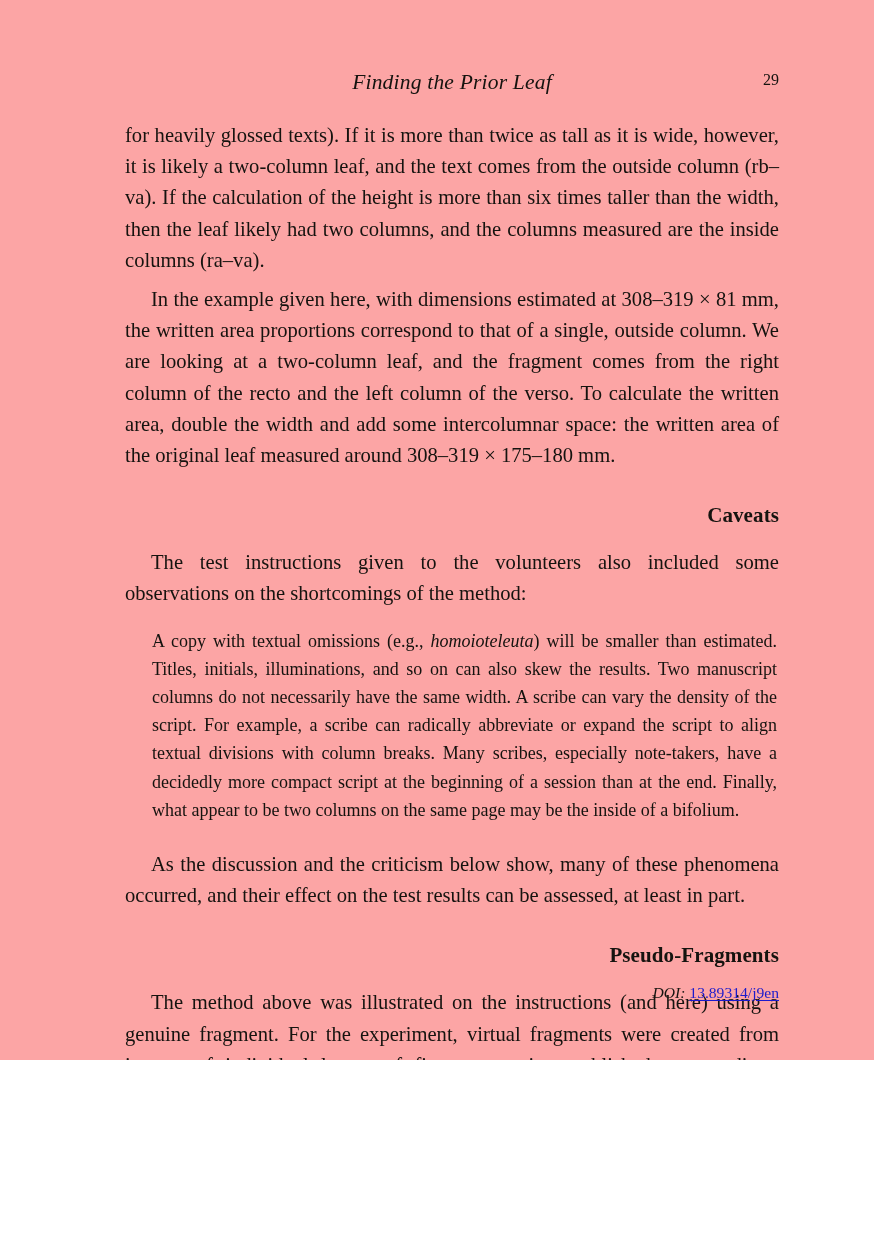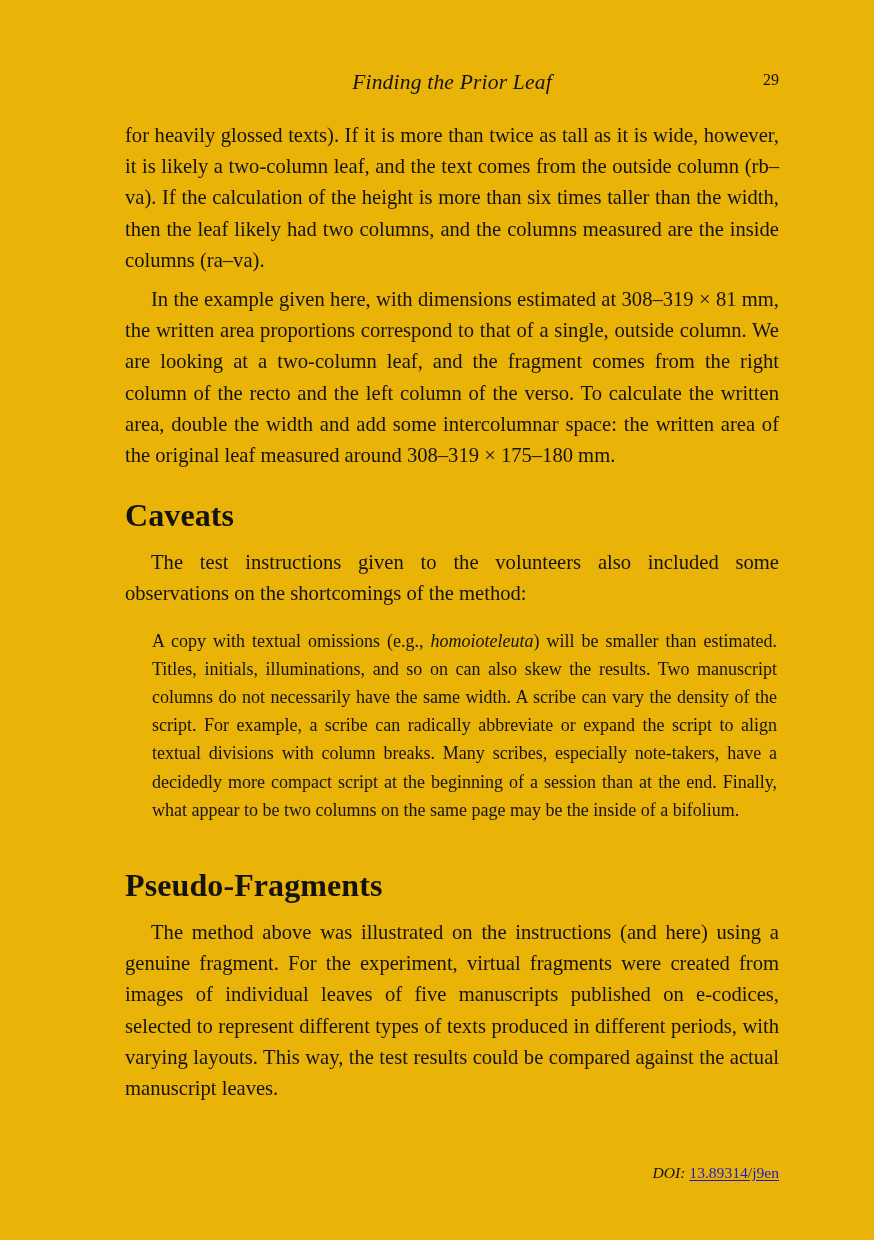--- a/index.html
+++ b/index.html
@@ -13,22 +13,22 @@
     position: relative;
     font-family: "Liberation Serif", "DejaVu Serif", serif;
     color: #15130f;
     -webkit-font-smoothing: antialiased;
   }
 
   .page {
     position: absolute;
     left: 0; top: 0;
     width: 874px;
-    height: 1240px;
-    background: #eab308;
+    height: 1060px;
+    background: #fca5a5;
     overflow: hidden;
   }
 
   
   .running-head {
     position: absolute;
     left: 125px;
     top: 70px;
     width: 654px;
     height: 30px;
@@ -69,25 +69,26 @@
     hyphens: none;
     color: #15130f;
   }
   p.body.indent {
     text-indent: 26px;
     margin-top: 8px;
   }
 
   h2.section-heading {
     margin: 0;
-    font-size: 32px;
+    font-size: 21px;
     line-height: 30px;
     font-weight: bold;
     letter-spacing: 0.1px;
     color: #15130f;
+    text-align: right;
   }
 
   .gap-before-heading { height: 29px; }
   .gap-after-heading  { height: 9px; }
   .gap-quote-above    { height: 17px; }
   .gap-quote-below    { height: 17px; }
 
   blockquote.extract {
     margin: 0;
     padding: 0 2px 0 27px;
@@ -144,20 +145,21 @@
     <p class="body indent">The test instructions given to the volunteers also included some observations on the shortcomings of the method:</p>
 
     <div class="gap-quote-above"></div>
 
     <blockquote class="extract">
       <span>A copy with textual omissions (e.g., </span><span class="it">homoioteleuta</span><span>) will be smaller than estimated. Titles, initials, illuminations, and so on can also skew the results. Two manuscript columns do not necessarily have the same width. A scribe can vary the density of the script. For example, a scribe can radically abbreviate or expand the script to align textual divisions with column breaks. Many scribes, especially note-takers, have a decidedly more compact script at the beginning of a session than at the end. Finally, what appear to be two columns on the same page may be the inside of a bifolium.</span>
     </blockquote>
 
     <div class="gap-quote-below"></div>
 
+    <p class="body indent">As the discussion and the criticism below show, many of these phenomena occurred, and their effect on the test results can be assessed, at least in part.</p>
 
     <div class="gap-before-heading"></div>
 
     <h2 class="section-heading">Pseudo-Fragments</h2>
 
     <div class="gap-after-heading"></div>
 
     <p class="body indent">The method above was illustrated on the instructions (and here) using a genuine fragment. For the experiment, virtual fragments were created from images of individual leaves of five manuscripts published on e-codices, selected to represent different types of texts produced in different periods, with varying layouts. This way, the test results could be compared against the actual manuscript leaves.</p>
 
   </div>

